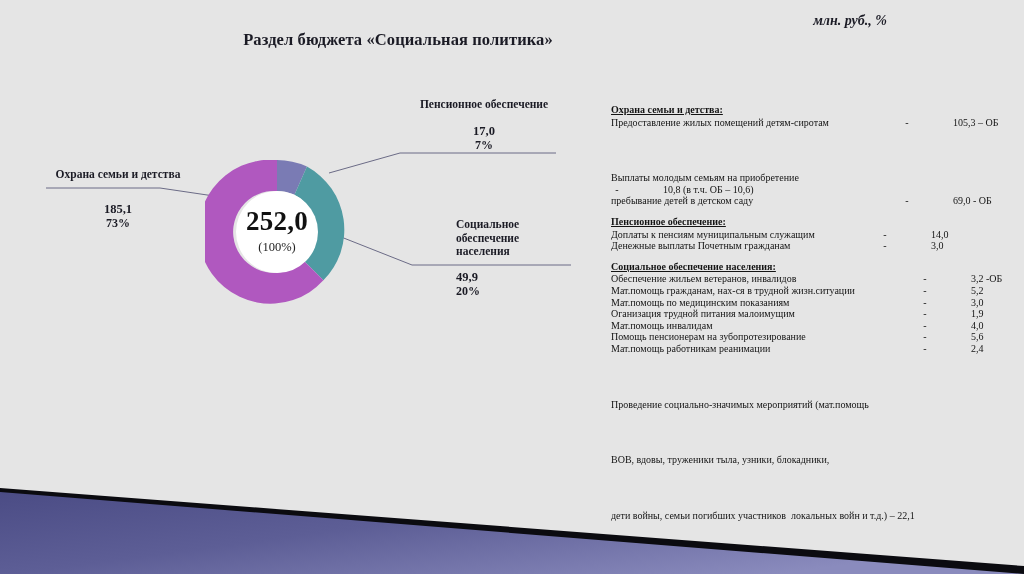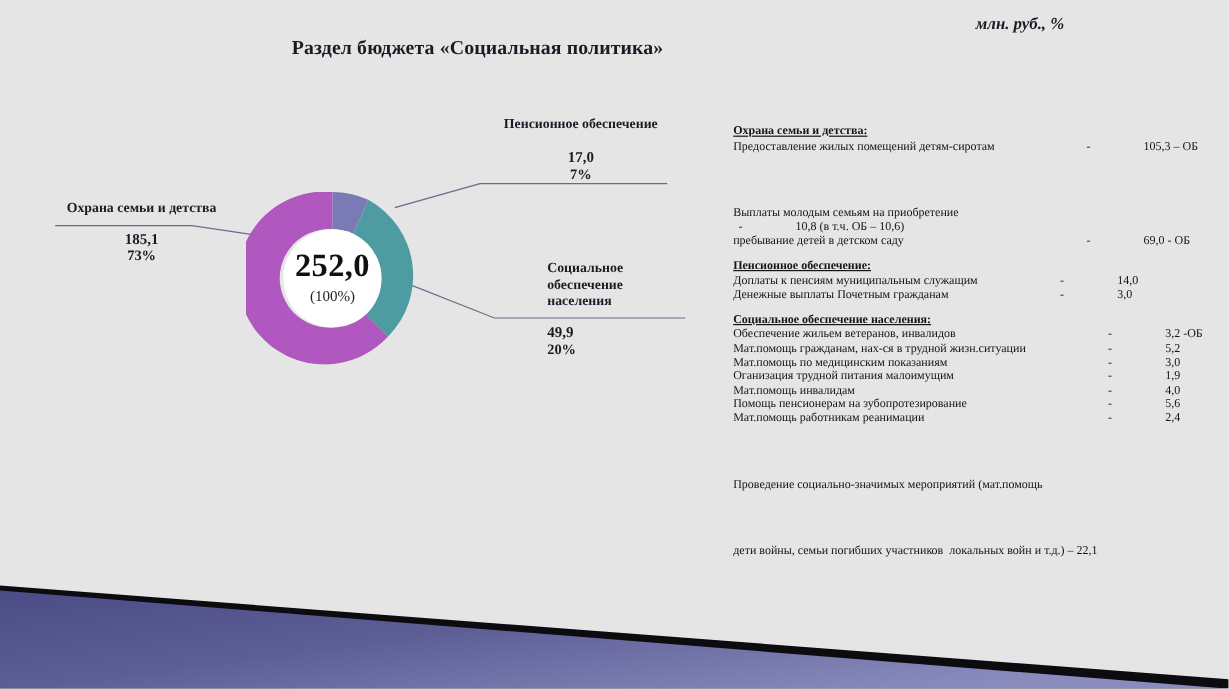--- a/index.html
+++ b/index.html
@@ -32,21 +32,21 @@
   
   .lbl{position:absolute;font-weight:bold;color:#1b1b25;line-height:1.18;}
   .lbl .hdr{font-size:11.5px;white-space:nowrap;}
   .lbl .hdr.multi{white-space:normal;}
   .lbl .val{font-size:12.5px;}
   .lbl .pct{font-size:12px;}
 
   #lbl-pension{left:404px;top:98px;width:160px;text-align:center;}
   #lbl-pension .nums{margin-top:12px;}
   #lbl-ohrana{left:38px;top:168px;width:160px;text-align:center;}
-  #lbl-ohrana .nums{margin-top:10px;}
+  #lbl-ohrana .nums{margin-top:20px;}
   #lbl-social{left:456px;top:218px;width:116px;text-align:left;}
   #lbl-social .nums{margin-top:11px;}
 
   
   .leader{position:absolute;stroke:#6b6b86;stroke-width:1;fill:none;}
 
   
   .details{
     position:absolute;left:611px;top:104px;width:410px;
     font-size:10px;line-height:11.6px;color:#141414;
@@ -193,20 +193,21 @@
           <span class="t">Помощь пенсионерам на зубопротезирование</span>
           <span class="dash">-</span>
           <span class="v">5,6</span>
         </div>
         <div class="row r-social">
           <span class="t">Мат.помощь работникам реанимации</span>
           <span class="dash">-</span>
           <span class="v">2,4</span>
         </div>
         <div class="plain">Проведение социально-значимых мероприятий (мат.помощь</div>
+        <div class="plain">ВОВ, вдовы, труженики тыла, узники, блокадники,</div>
         <div class="plain">дети войны, семьи погибших участников  локальных войн и т.д.) – 22,1</div>
       </div>
     </div>
 
   <div class="bar-area">
 
     
 
     
 

